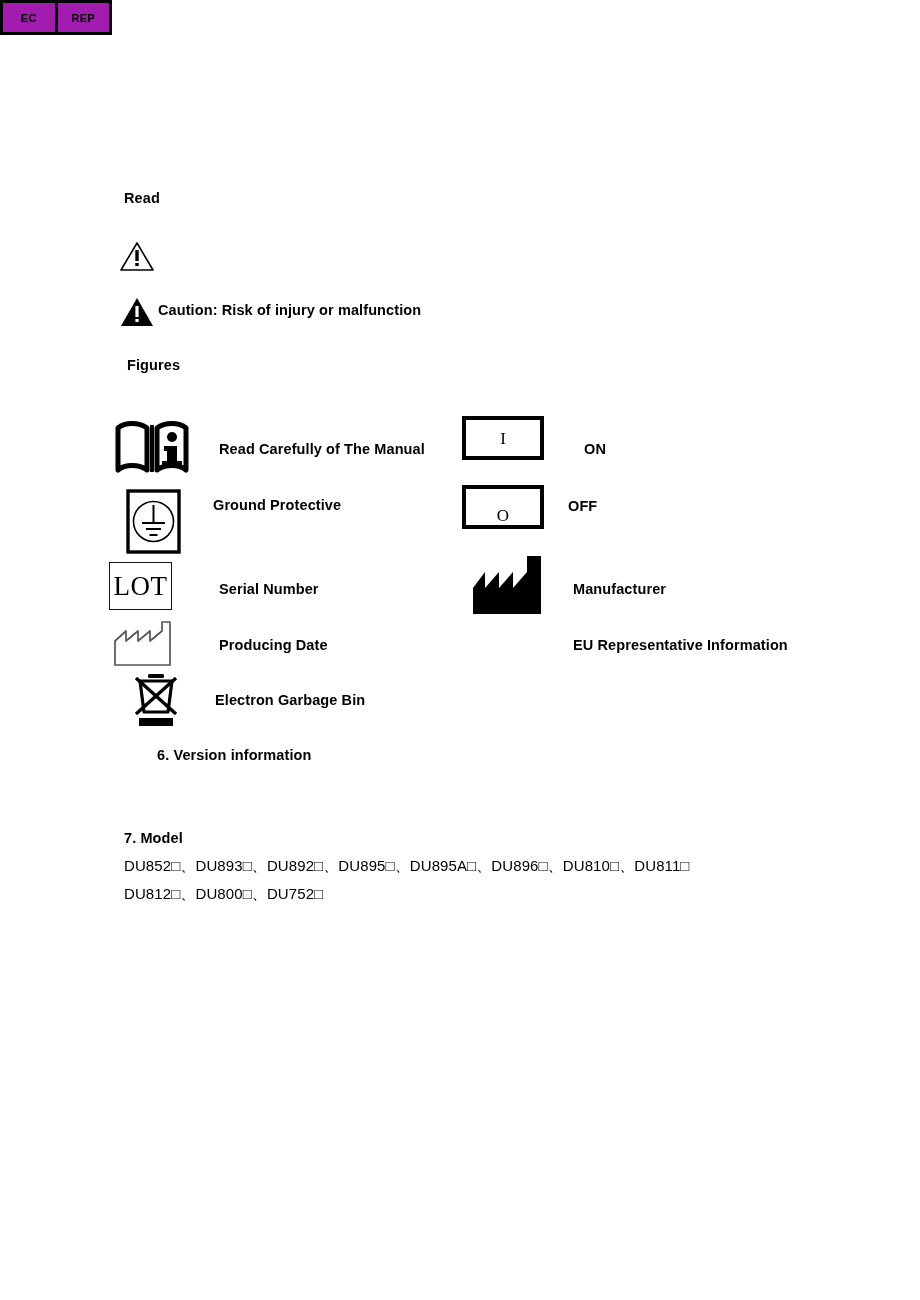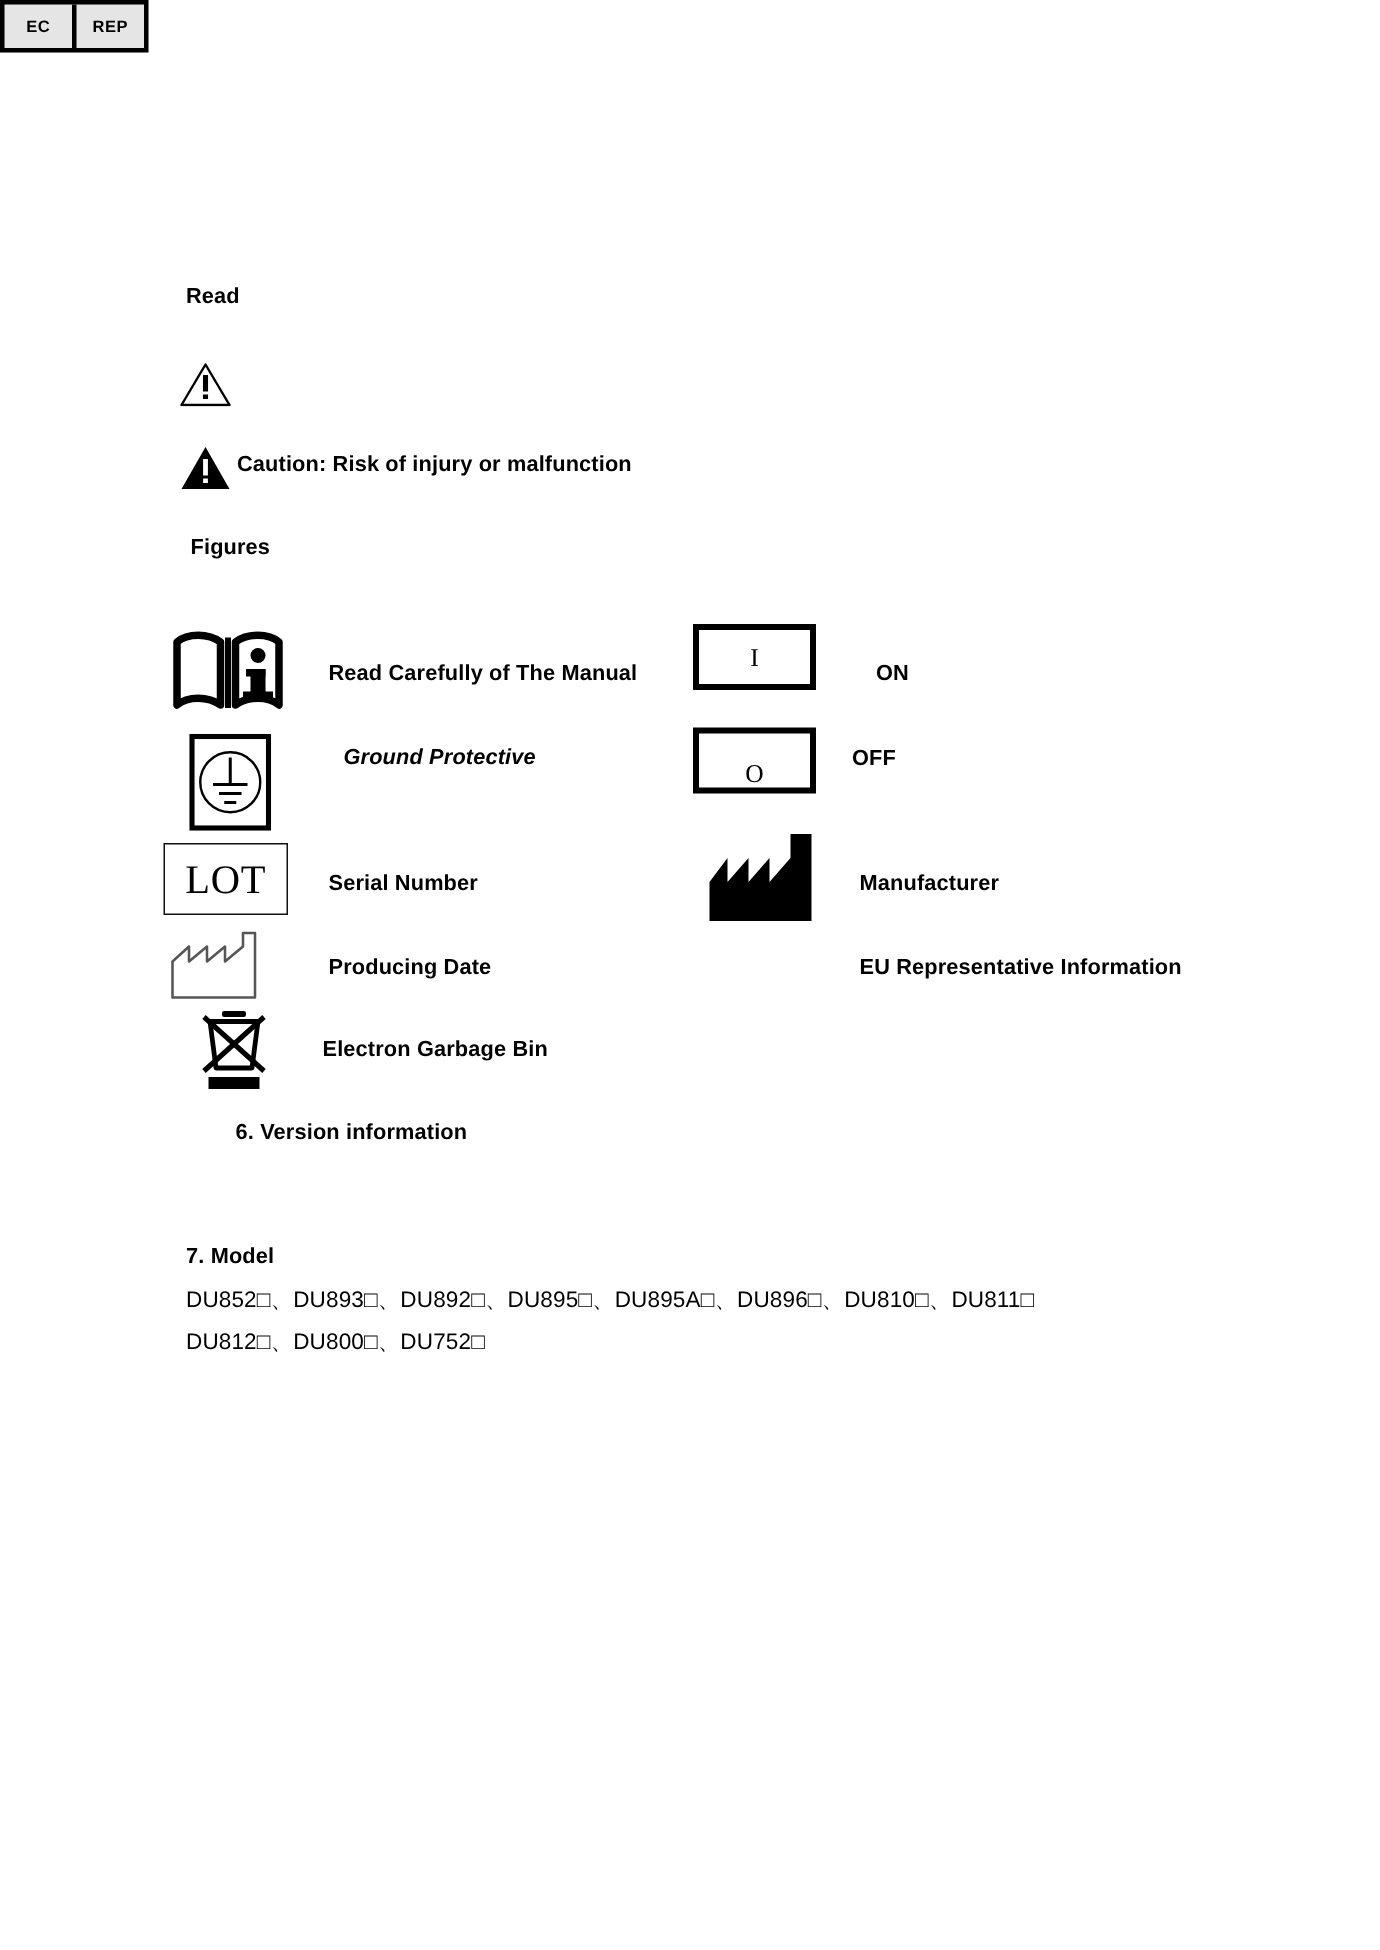--- a/index.html
+++ b/index.html
@@ -63,41 +63,41 @@
 
   
   #manual-icon { left: 115px; top: 420px; width: 74px; height: 58px; }
 
   
   #ground-icon { left: 126px; top: 489px; width: 55px; height: 65px; }
 
   
   #lot-icon {
     left: 109px; top: 562px;
-    width: 83px; height: 48px;
+    width: 63px; height: 48px;
     border: 1.6px solid #111;
     box-sizing: border-box;
     display: flex; align-items: center; justify-content: center;
   }
   #lot-icon span {
     font-family: "Liberation Serif", serif;
     font-size: 27px;
     line-height: 1;
     letter-spacing: 0.5px;
   }
 
   
   #date-icon { left: 112px; top: 618px; width: 72px; height: 50px; }
 
   
   #weee-icon { left: 130px; top: 672px; width: 52px; height: 56px; }
 
   
   #label-manual { left: 219px; top: 441px; }
-  #label-ground { left: 229px; top: 497px; font-style: italic; }
+  #label-ground { left: 213px; top: 497px; }
   #label-serial { left: 219px; top: 581px; }
   #label-date   { left: 219px; top: 637px; }
   #label-weee   { left: 204px; top: 692px; margin-left: 11px; }
 
   
   .switch-box {
     position: absolute;
     width: 82px;
     height: 44px;
     border: 4px solid #000;
@@ -119,24 +119,24 @@
   #off-box span { top: 18px; }
 
   #label-on  { left: 584px; top: 441px; }
   #label-off { left: 568px; top: 498px; }
 
   #mfr-icon { left: 471px; top: 554px; width: 80px; height: 62px; }
   #label-mfr { left: 573px; top: 581px; }
 
   #ecrep-icon {
     left: 466px; top: 630px;
-    width: 99px; height: 35px;
+    width: 112px; height: 35px;
     border: 3.5px solid #000;
     box-sizing: border-box;
-    background: #e5e5e5;
+    background: #a21caf;
     display: flex;
   }
   #ecrep-icon .cell {
     flex: 1;
     display: flex;
     align-items: center;
     justify-content: center;
     font-weight: bold;
     font-size: 11px;
     letter-spacing: 0.3px;

